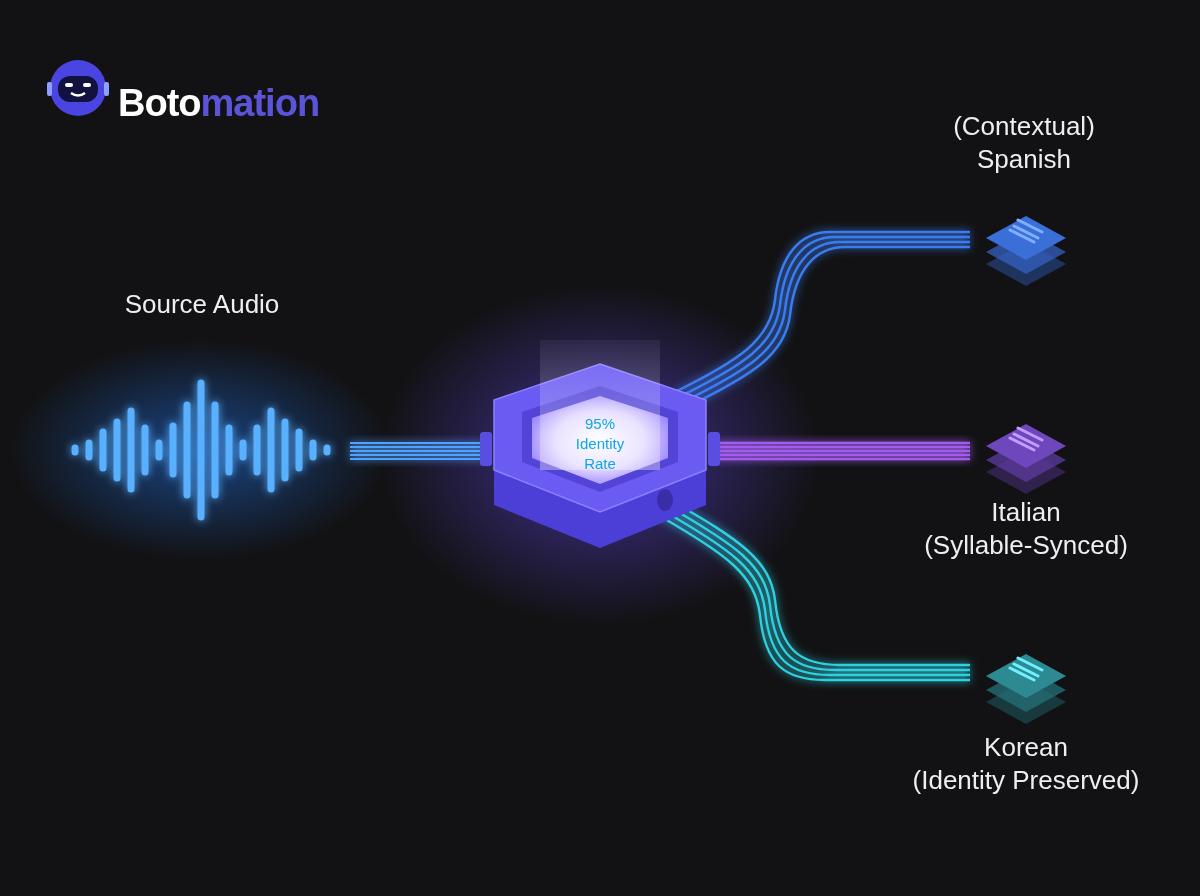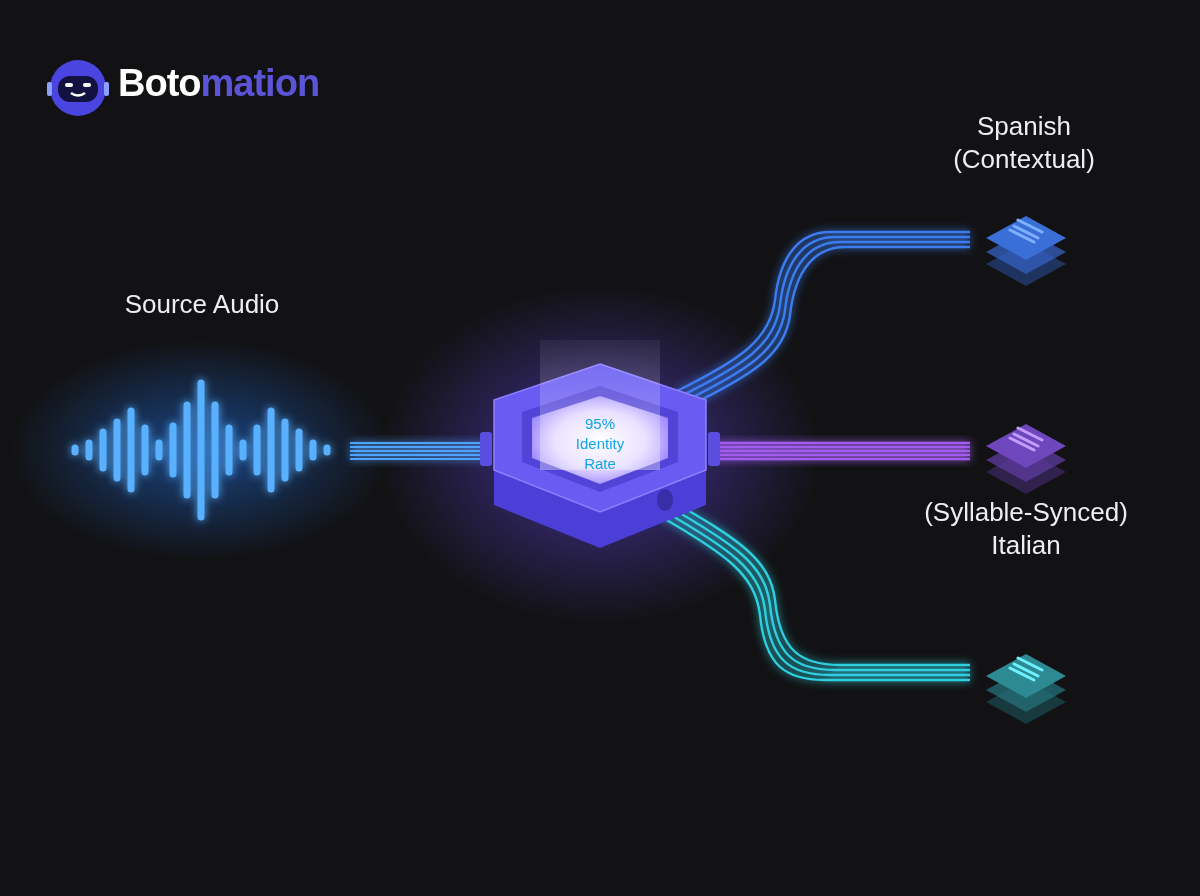--- a/index.html
+++ b/index.html
@@ -5,21 +5,21 @@
     html, body { margin: 0; padding: 0; }
     body {
       width: 1200px; height: 896px; overflow: hidden;
       background: #121214;
       font-family: "Liberation Sans", "DejaVu Sans", sans-serif;
       color: #ececf0;
       position: relative;
     }
     .abs { position: absolute; }
     .logo { left: 48px; top: 48px; display: flex; align-items: center; gap: 12px; }
-    .logo-text { font-size: 38px; font-weight: 700; letter-spacing: -1px; }
+    .logo-text { font-size: 38px; font-weight: 700; letter-spacing: -1px; margin-top: 20px; }
     .logo-text .a { color: #ffffff; }
     .logo-text .b { color: #5b54d6; }
     .label { text-align: center; font-size: 26px; line-height: 33px; color: #eeeef2; }
     .hub-text { text-align: center; font-size: 15px; line-height: 20px; color: #0ea5e9; }
     svg { position: absolute; left: 0; top: 0; }
   </style>
 </head>
 <body>
 
 <svg width="1200" height="896" viewBox="0 0 1200 896">
@@ -172,23 +172,25 @@
 <div class="abs label" style="left:470px; top:264px; width:260px;">
 </div>
 
 <div class="abs hub-text" style="left:540px; top:414px; width:120px;">
   <div>95%</div>
   <div>Identity</div>
   <div>Rate</div>
 </div>
 
 <div class="abs label" style="left:904px; top:110px; width:240px;">
+  <div>(Contextual)</div>
   <div>Spanish</div>
-  <div>(Contextual)</div>
 </div>
 
 <div class="abs label" style="left:886px; top:496px; width:280px;">
+  <div>Italian</div>
   <div>(Syllable-Synced)</div>
-  <div>Italian</div>
 </div>
 
 <div class="abs label" style="left:876px; top:731px; width:300px;">
+  <div>Korean</div>
+  <div>(Identity Preserved)</div>
 </div>
 
 </body></html>

